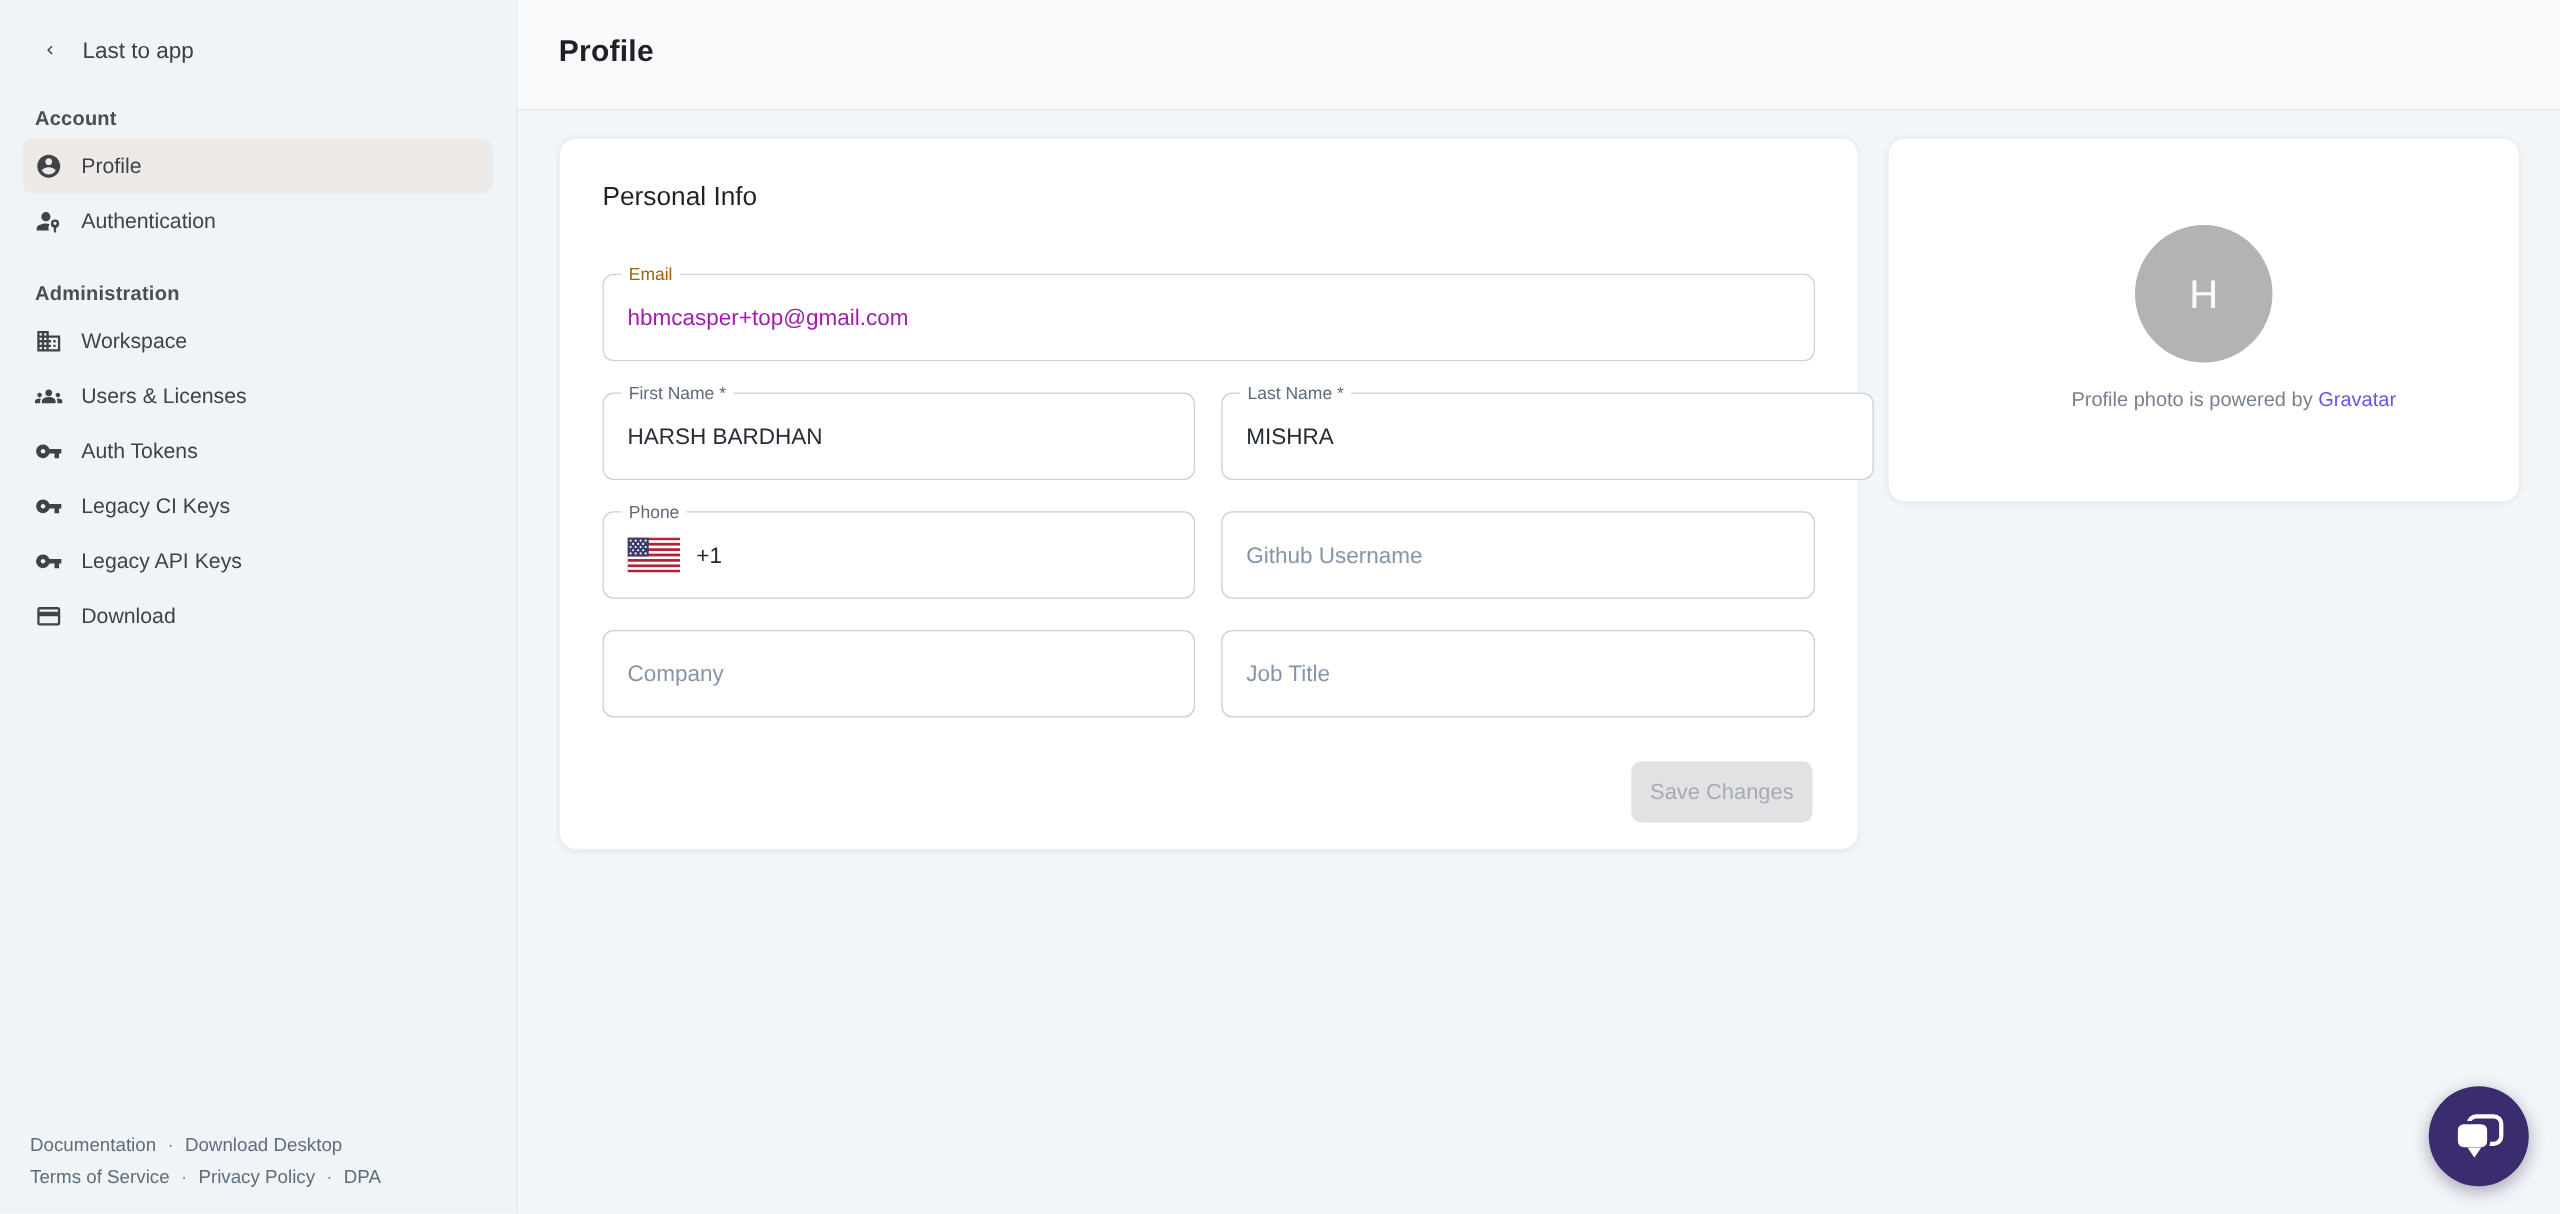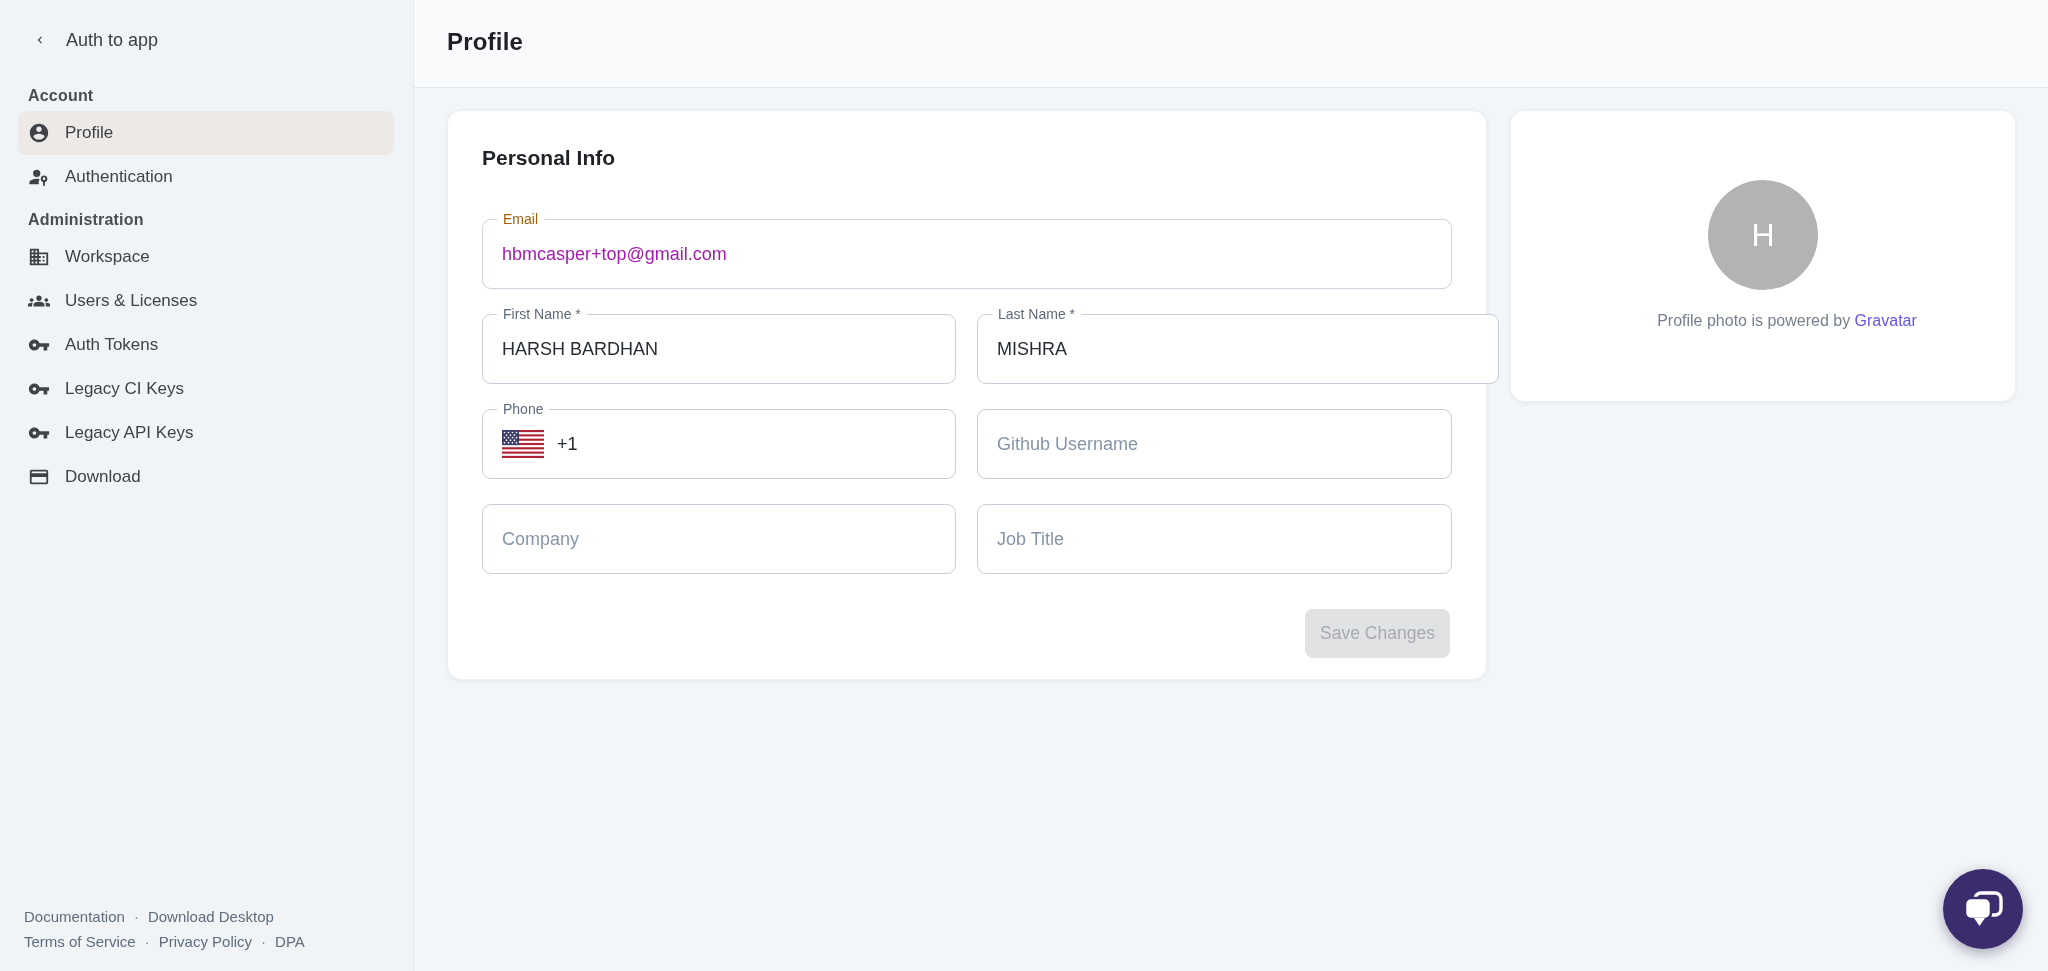--- a/index.html
+++ b/index.html
@@ -14,21 +14,21 @@
     background:#f1f4f6;border-right:1px solid #e3e7ea;box-sizing:border-box;
   }
   .back-row{
     display:flex;align-items:center;gap:19px;
     padding:29px 0 0 33px;font-size:18px;color:#3c4043;cursor:pointer;
   }
   .section-title{
     font-weight:bold;font-size:16px;color:#4a4e54;
     margin:36px 0 6px 28px;letter-spacing:.2px;
   }
-  .section-title.admin{margin-top:12px;}
+  .section-title.admin{margin-top:28px;}
   .nav-item{
     display:flex;align-items:center;gap:15px;
     height:44px;margin:0 19px 0 18px;padding:0 10px;
     border-radius:8px;font-size:17px;color:#3f4348;cursor:pointer;
   }
   .nav-item.selected{background:#ece9e6;}
   .nav-item .icon{width:22px;height:22px;flex:0 0 22px;display:flex;align-items:center;justify-content:center;}
   .sidebar-footer{
     position:absolute;left:24px;bottom:17px;right:20px;
     font-size:15px;line-height:25px;color:#5e6d7d;
@@ -43,21 +43,21 @@
   .main-header h1{
     margin:0;padding:28px 0 0 33px;font-size:24px;color:#1f2126;letter-spacing:.2px;
   }
   .card{
     position:absolute;background:#fff;border-radius:14px;
     border:1px solid #edeff2;box-shadow:0 1px 4px rgba(31,45,61,.07);
     box-sizing:border-box;
   }
   .card.form-card{left:447px;top:110px;width:1040px;height:570px;}
   .card.photo-card{left:1510px;top:110px;width:506px;height:292px;}
-  .card-title{position:absolute;left:34px;top:35px;font-size:21px;font-weight:bold;color:#1f2328;text-align:right;}
+  .card-title{position:absolute;left:34px;top:35px;font-size:21px;font-weight:normal;color:#1f2328;text-align:right;}
   
   .field{
     position:absolute;height:70px;background:#fff;
     border:1px solid #c9cfd8;border-radius:9px;box-sizing:border-box;
   }
   .field > label{
     position:absolute;top:-9px;left:14px;background:#fff;
     padding:0 6px;font-size:14px;color:#5d6a7b;white-space:nowrap;
   }
   .field input{
@@ -109,21 +109,21 @@
 <body>
 
 <div class="sidebar">
 
   <div class="back-row">
     <span style="display:flex;">
       <svg width="14" height="22" viewBox="0 0 24 24">
           <path d="M15.4 7.4 14 6l-6 6 6 6 1.4-1.4L10.8 12z" fill="#3c4043"></path>
         </svg>
     </span>
-    <span>Auth to app</span>
+    <span>Last to app</span>
   </div>
 
   <div class="section-title">Account</div>
 
   <div class="nav-item selected">
     <span class="icon">
       <svg width="22" height="22" viewBox="0 0 24 24" fill="#3f4348">
           <path d="M12 2C6.48 2 2 6.48 2 12s4.48 10 10 10 10-4.48 10-10S17.52 2 12 2zm0 3c1.66 0 3 1.34 3 3s-1.34 3-3 3-3-1.34-3-3 1.34-3 3-3zm0 14.2c-2.5 0-4.71-1.28-6-3.22.03-1.99 4-3.08 6-3.08 1.99 0 5.97 1.09 6 3.08-1.29 1.94-3.5 3.22-6 3.22z"></path>
         </svg>
     </span>

